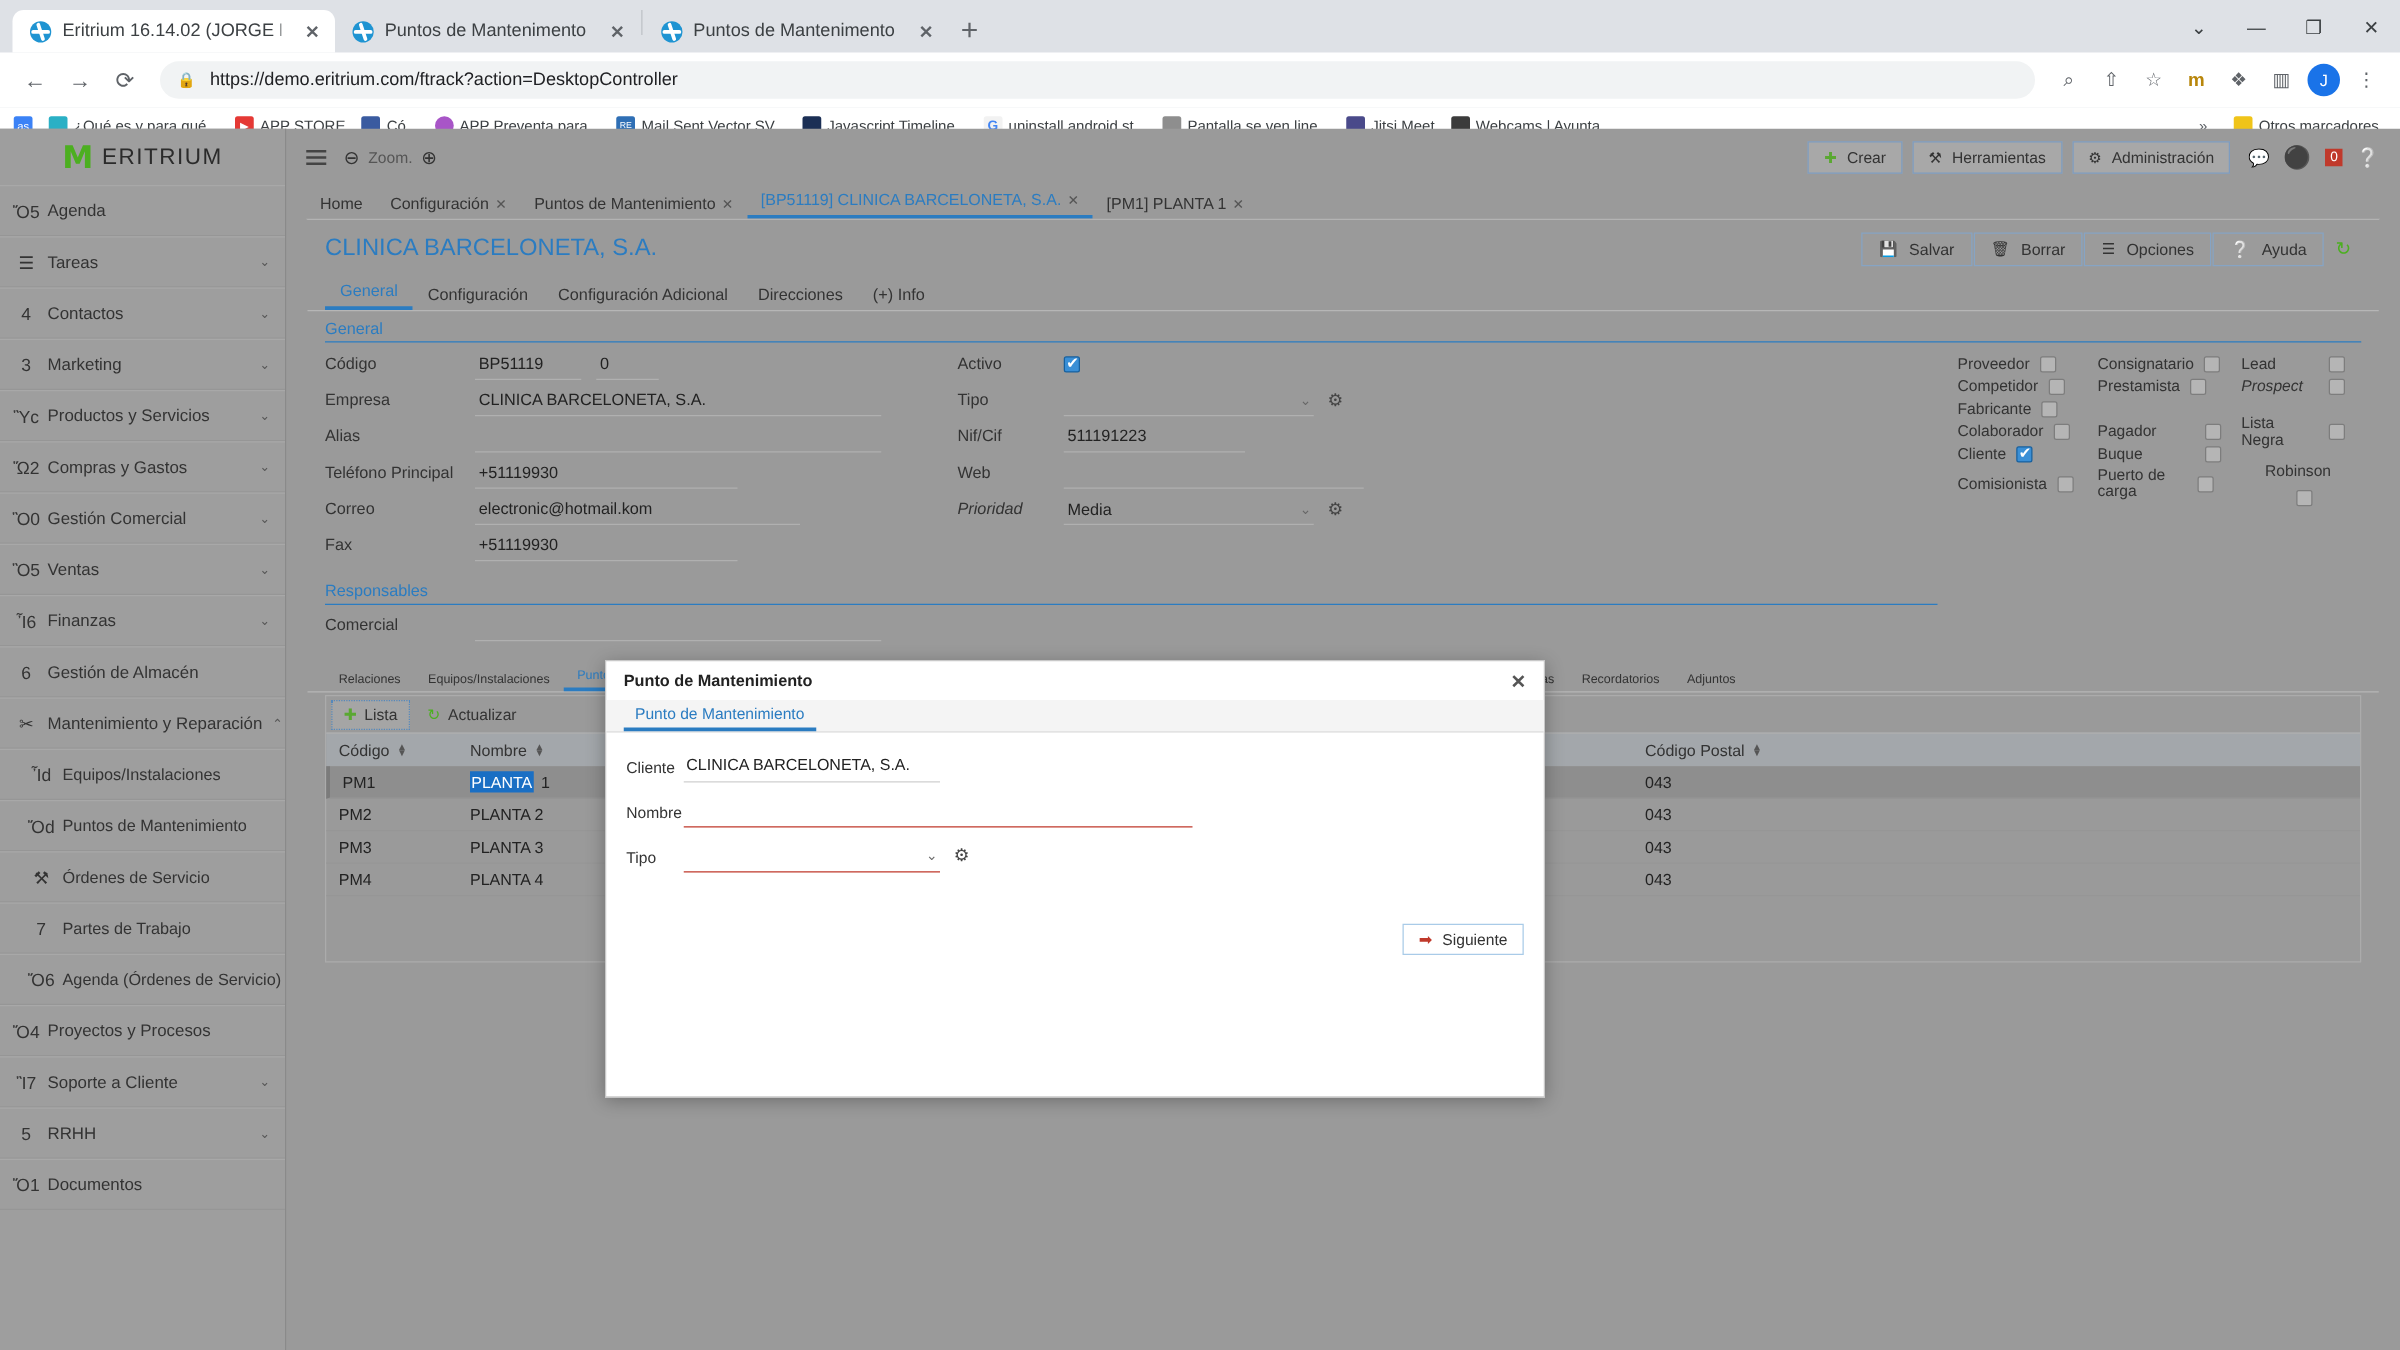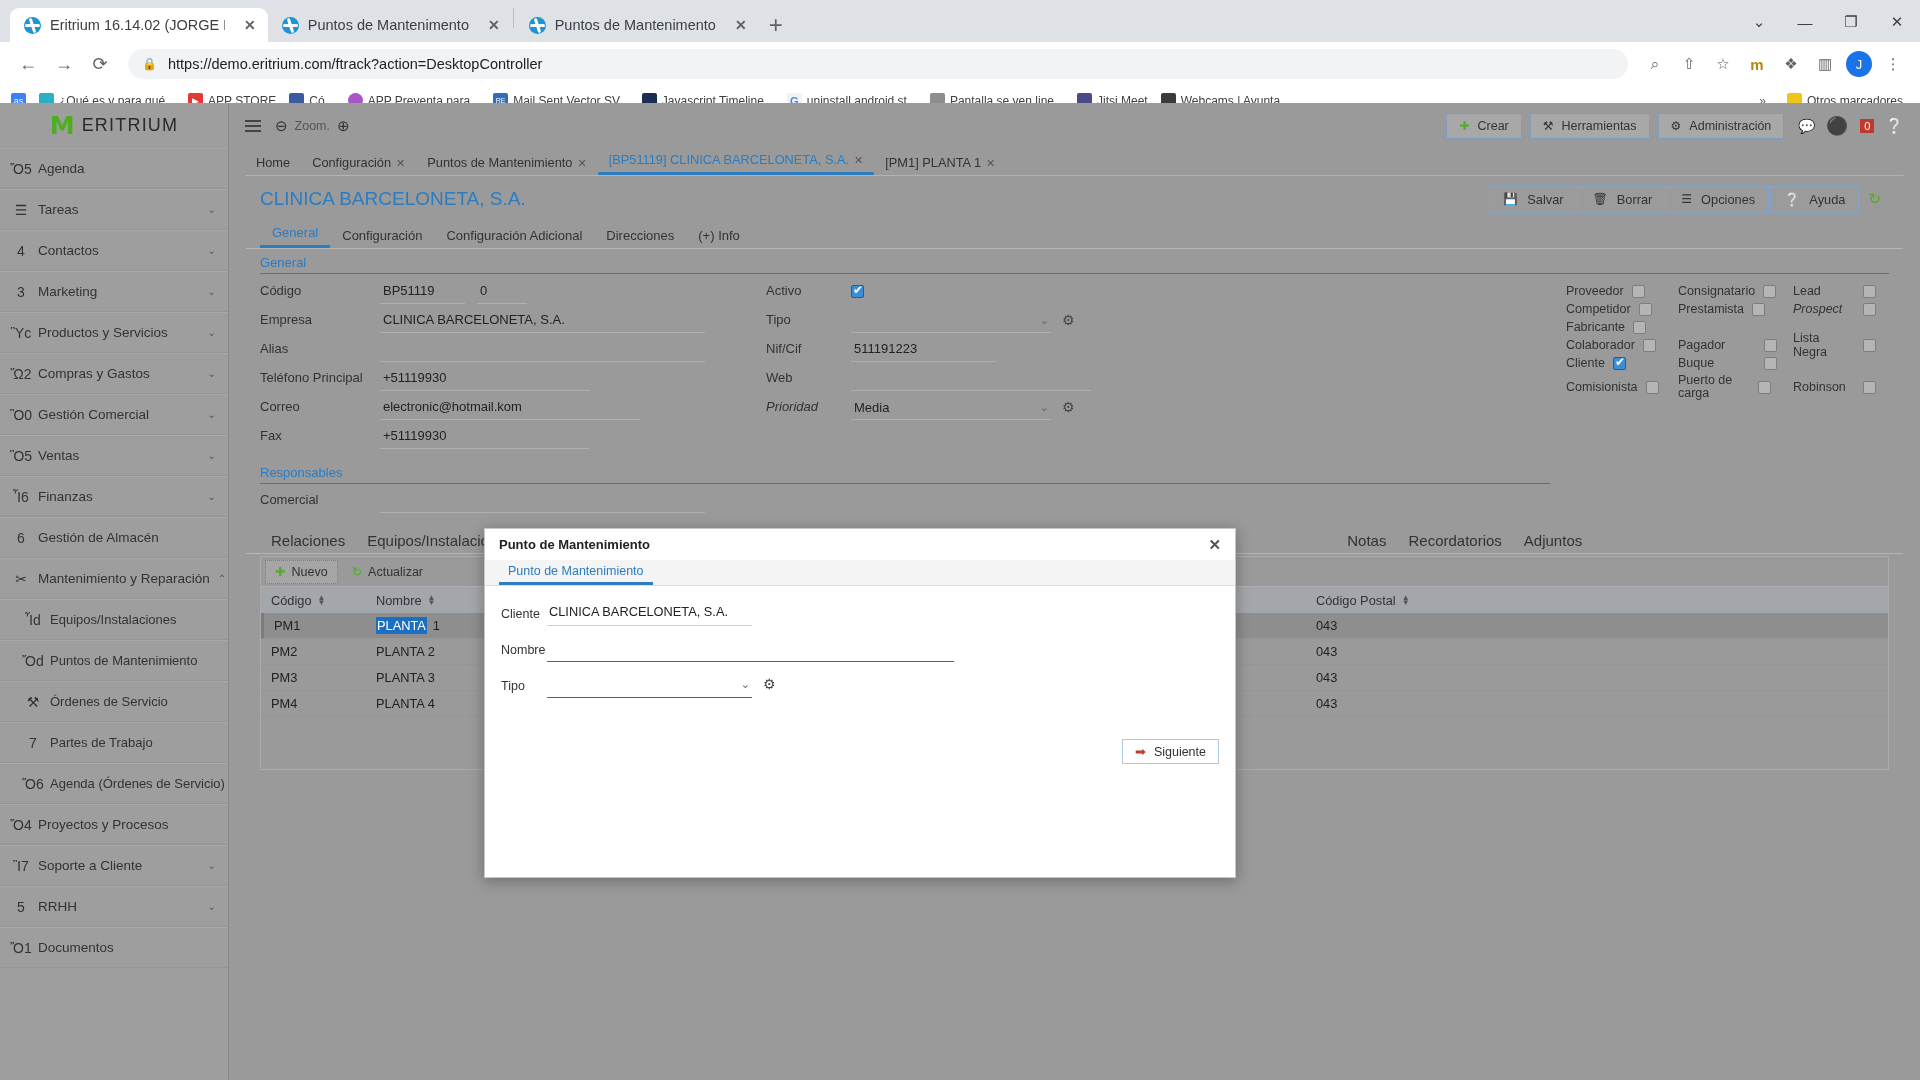--- a/index.html
+++ b/index.html
@@ -104,21 +104,21 @@
   .chk.on { background: #3a8fd6; border-color: #17609e; }
   .chk.on::after { content: "\2714"; position: absolute; left: 1px; top: -3px; font-size: 12px; color: #fff; }
   .gear { font-size: 14px; color: #444; }
   .caret { font-size: 11px; color: #666; }
 
   .cbgrid { position: absolute; right: 10px; top: 8px; font-size: 12.5px; color: #333; }
   .cbrow { display: flex; align-items: center; height: 18px; }
   .cbcell { display: flex; align-items: center; gap: 8px; }
 
   .lowtabs { position: absolute; left: 0; right: 0; top: 352px; height: 26px; display: flex; align-items: flex-end; padding: 0 14px; border-bottom: 1px solid #b6b6b6; }
-  .ltab { font-size: 15px; color: #333; padding: 0 11px 4px 11px; white-space: nowrap; }
+  .ltab { font-size: 10px; color: #333; padding: 0 11px 4px 11px; white-space: nowrap; }
   .ltab.active { color: #2b7cc1; border-bottom: 3px solid #2b7cc1; }
 
   .gridbox { position: absolute; left: 14px; right: 14px; top: 380px; bottom: 8px; border: 1px solid #ababab; background: #9a9a9a; }
   .gridtools { height: 29px; display: flex; align-items: center; gap: 5px; padding: 2px 4px; }
   .gtbtn { height: 24px; display: flex; align-items: center; gap: 6px; padding: 0 9px; font-size: 12.5px; color: #333; }
   .gtbtn.sel { border: 1px dotted #5588bb; background: #a5a5a5; }
   .ghead { height: 27px; background: #a3a7ab; display: flex; align-items: center; font-size: 12.8px; color: #333; border-top: 1px solid #b0b0b0; }
   .gcell { padding: 0 10px; display: flex; align-items: center; gap: 6px; }
   .sorticon { display: inline-flex; flex-direction: column; line-height: 5px; font-size: 8px; color: #555; }
   .grow { height: 26px; display: flex; align-items: center; font-size: 12.8px; color: #222; border-bottom: 1px solid #969696; }
@@ -556,42 +556,42 @@
           </div>
           <div class="cbrow" style="height:30px;align-items:center;">
             <span class="cbcell" style="width:112px;">
                 <span>Comisionista</span>
                 <span class="chk"></span>
               </span>
             <span class="cbcell" style="width:115px;">
                 <span style="width:72px;display:inline-block;line-height:13px;">Puerto de carga</span>
                 <span class="chk"></span>
               </span>
-            <span class="cbcell" style="width:100px;">
+            <span class="cbcell" style="width:100px;flex-direction:column;">
                 <span style="width:62px;display:inline-block;">Robinson</span>
                 <span class="chk"></span>
               </span>
           </div>
         </div>
       </div>
 
       <div class="lowtabs">
         <div class="ltab">Relaciones</div>
         <div class="ltab">Equipos/Instalaciones</div>
         <div class="ltab active">Puntos de Mantenimiento</div>
         <div class="ltab" style="margin-left:620px;">Notas</div>
         <div class="ltab">Recordatorios</div>
         <div class="ltab">Adjuntos</div>
       </div>
 
       <div class="gridbox">
         <div class="gridtools">
           <div class="gtbtn sel">
               <span style="color:#5aa832;">✚</span>
-              <span>Nuevo</span>
+              <span>Lista</span>
             </div>
           <div class="gtbtn">
               <span style="color:#4caf20;">↻</span>
               <span>Actualizar</span>
             </div>
         </div>
         <div class="ghead">
           <div class="gcell" style="width:105px;">
               <span>Código</span>
               <span class="sorticon">

